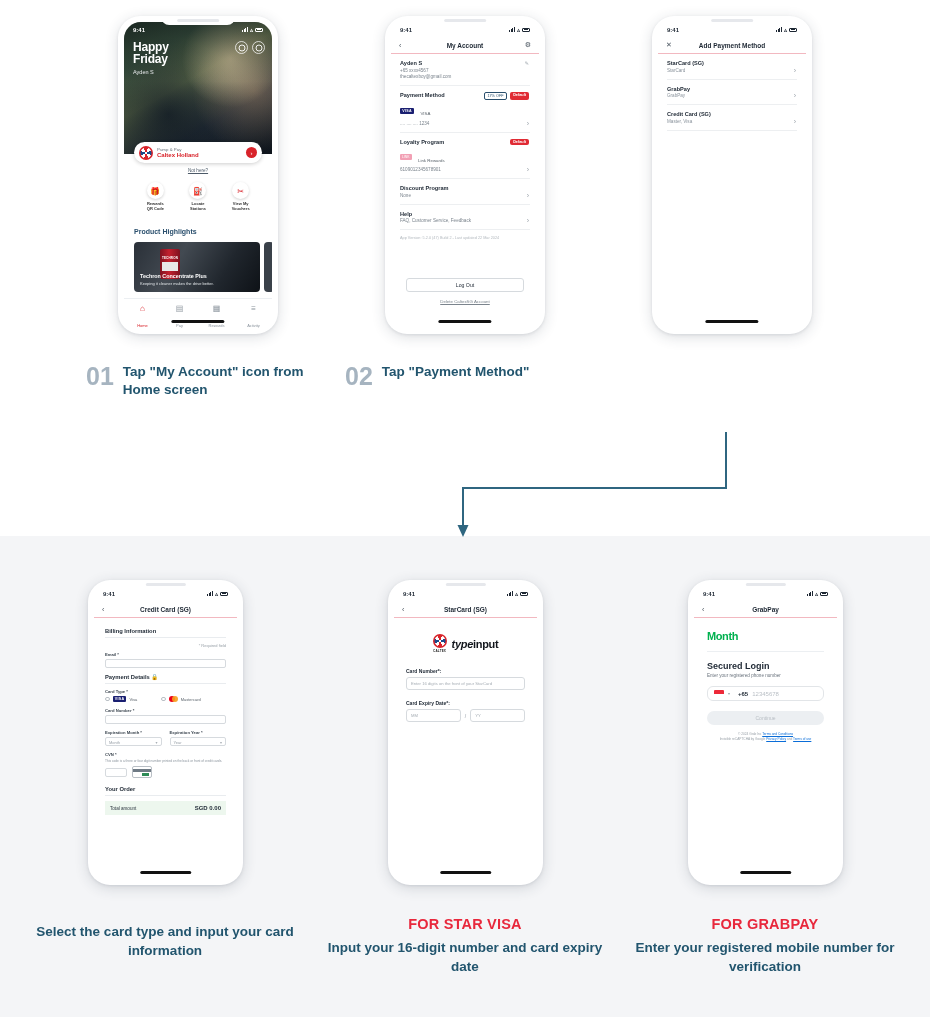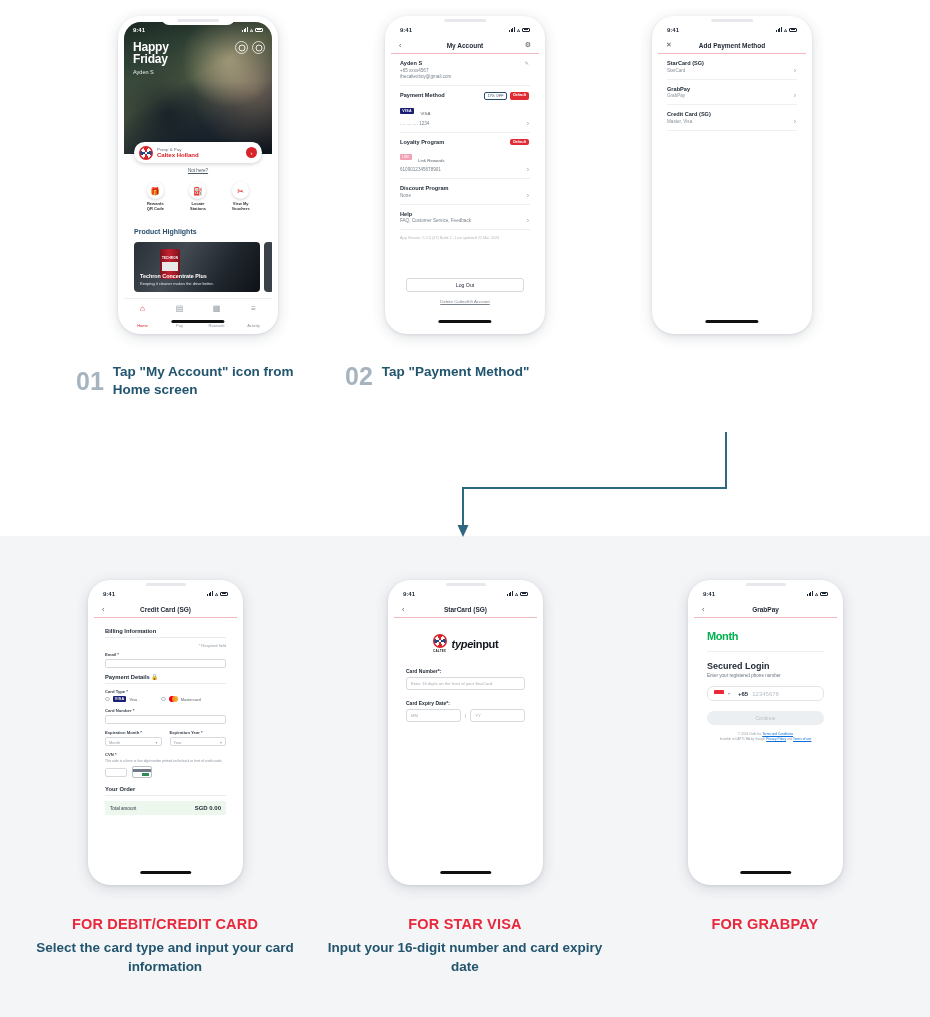--- a/index.html
+++ b/index.html
@@ -146,21 +146,21 @@
   #phone3 { left: 652px; top: 16px; width: 160px; height: 318px; }
   .pmlist { padding: 0 9px; }
   .pmlist .pm { padding: 6px 0; border-bottom: 1px solid #edeff1; position: relative; }
   .pmlist .pmt { font-size: 5.6px; font-weight: bold; color:#1d2733; }
   .pmlist .pms { font-size: 4.6px; color:#8b949d; margin-top: 1.5px; }
 
   
   .step { position: absolute; display: flex; gap: 9px; }
   .step .num { font-size: 25px; font-weight: bold; color: #a6b4c0; line-height: 26px; }
   .step .txt { font-size: 13.5px; font-weight: bold; color: #22556e; line-height: 18px; }
-  #step1 { left: 76px; top: 363px; width: 250px; align-items: center; }
+  #step1 { left: 86px; top: 363px; width: 250px; }
   #step2 { left: 345px; top: 363px; width: 250px; }
   #step3 { left: 608px; top: 363px; width: 250px; }
 
   
   .arrow { position:absolute; left:0; top:0; width:930px; height:1017px; pointer-events:none; }
 
   
   #phone4 { left: 88px; top: 580px; width: 155px; height: 305px; }
   #phone5 { left: 388px; top: 580px; width: 155px; height: 305px; }
   #phone6 { left: 688px; top: 580px; width: 155px; height: 305px; }
@@ -596,23 +596,23 @@
           <span>Invisible reCAPTCHA by Google </span><a>Privacy Policy</a><span> and </span><a>Terms of use</a>
         </div>
       </div>
       <div class="home-ind"></div>
     </div>
     <div class="notch"></div>
     <div class="notch-bar"></div>
   </div>
 
   <div class="bcap" id="bcap1">
-    <div class="k">FOR DEBIT/CREDIT CARD</div>
     <div class="d">Select the card type and input your card information</div>
   </div>
   <div class="bcap" id="bcap2">
     <div class="k">FOR STAR VISA</div>
     <div class="d">Input your 16-digit number and card expiry date</div>
   </div>
   <div class="bcap" id="bcap3">
     <div class="k">FOR GRABPAY</div>
+    <div class="d">Enter your registered mobile number for verification</div>
   </div>
 </div>
 
 </body></html>

